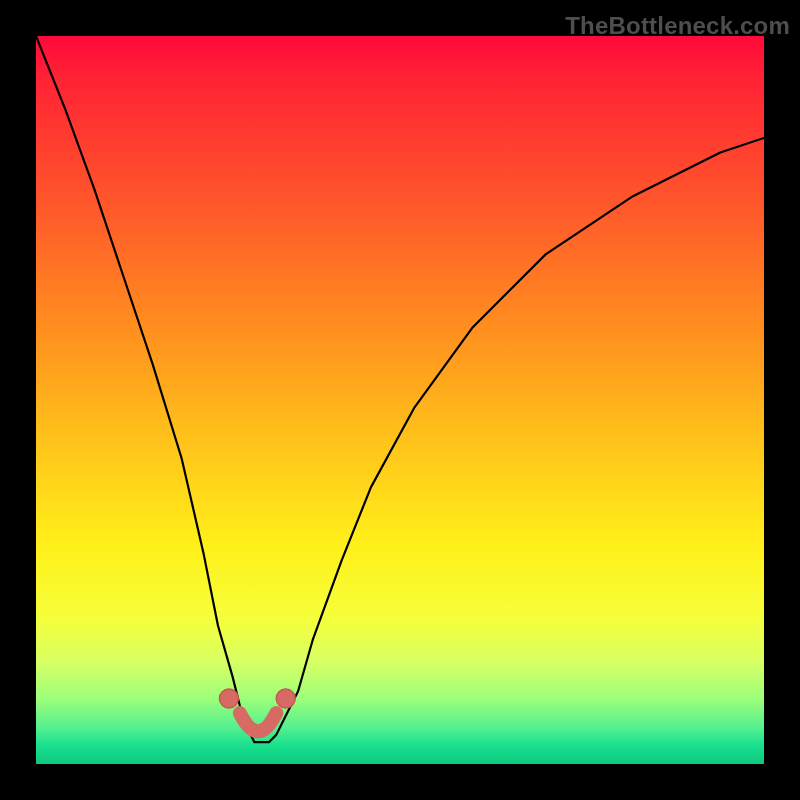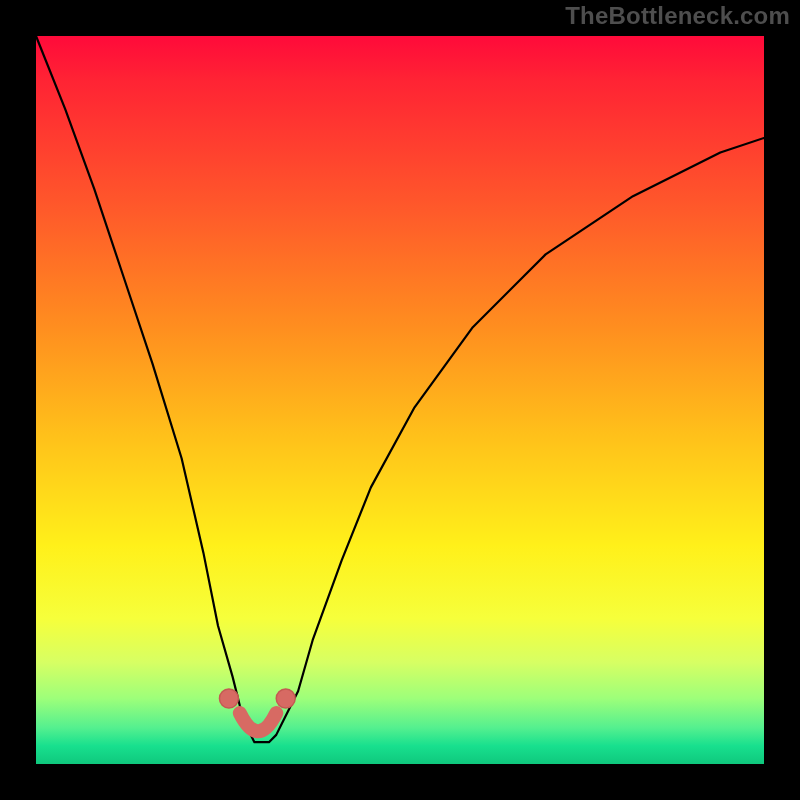--- a/index.html
+++ b/index.html
@@ -12,21 +12,21 @@
     font-family: Arial, Helvetica, sans-serif;
   }
   .frame {
     position: relative;
     width: 800px;
     height: 800px;
     background: #000;
   }
   .watermark {
     position: absolute;
-    top: 2px;
+    top: 12px;
     right: 10px;
     color: #4e4e4e;
     font-size: 24px;
     font-weight: 600;
     letter-spacing: 0.2px;
     z-index: 30;
     user-select: none;
   }
   .plot-area {
     position: absolute;

